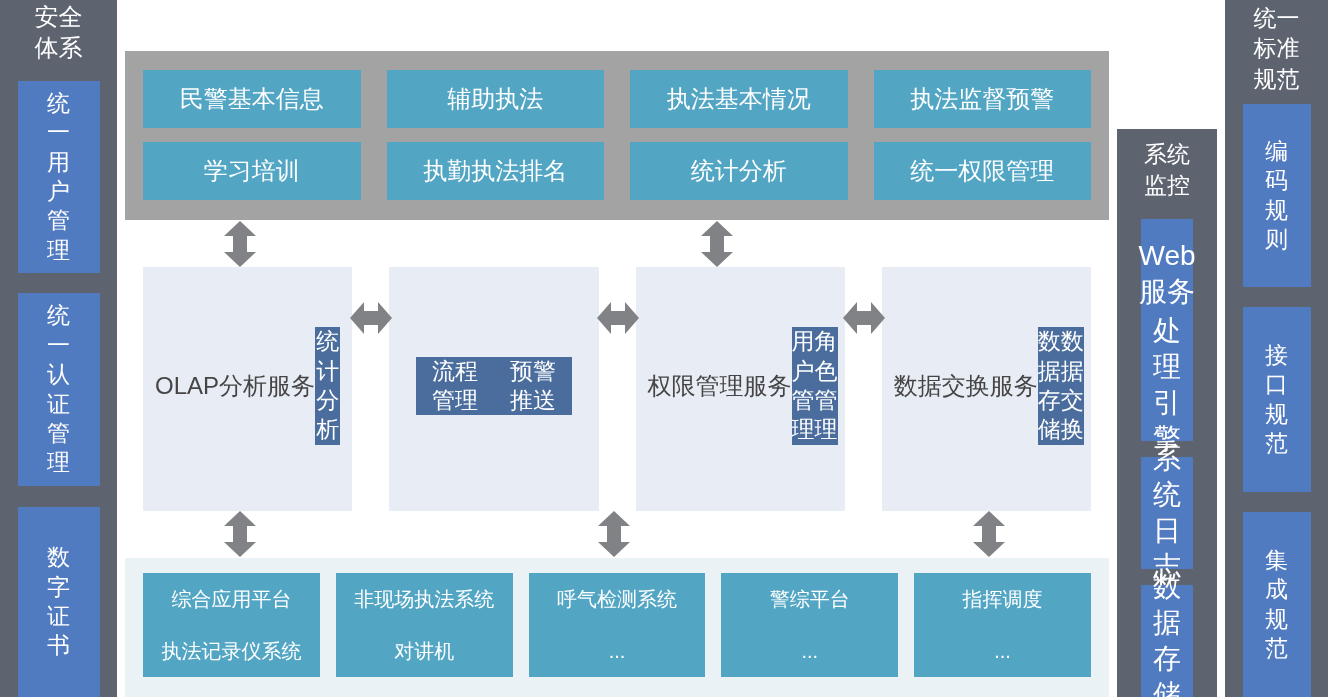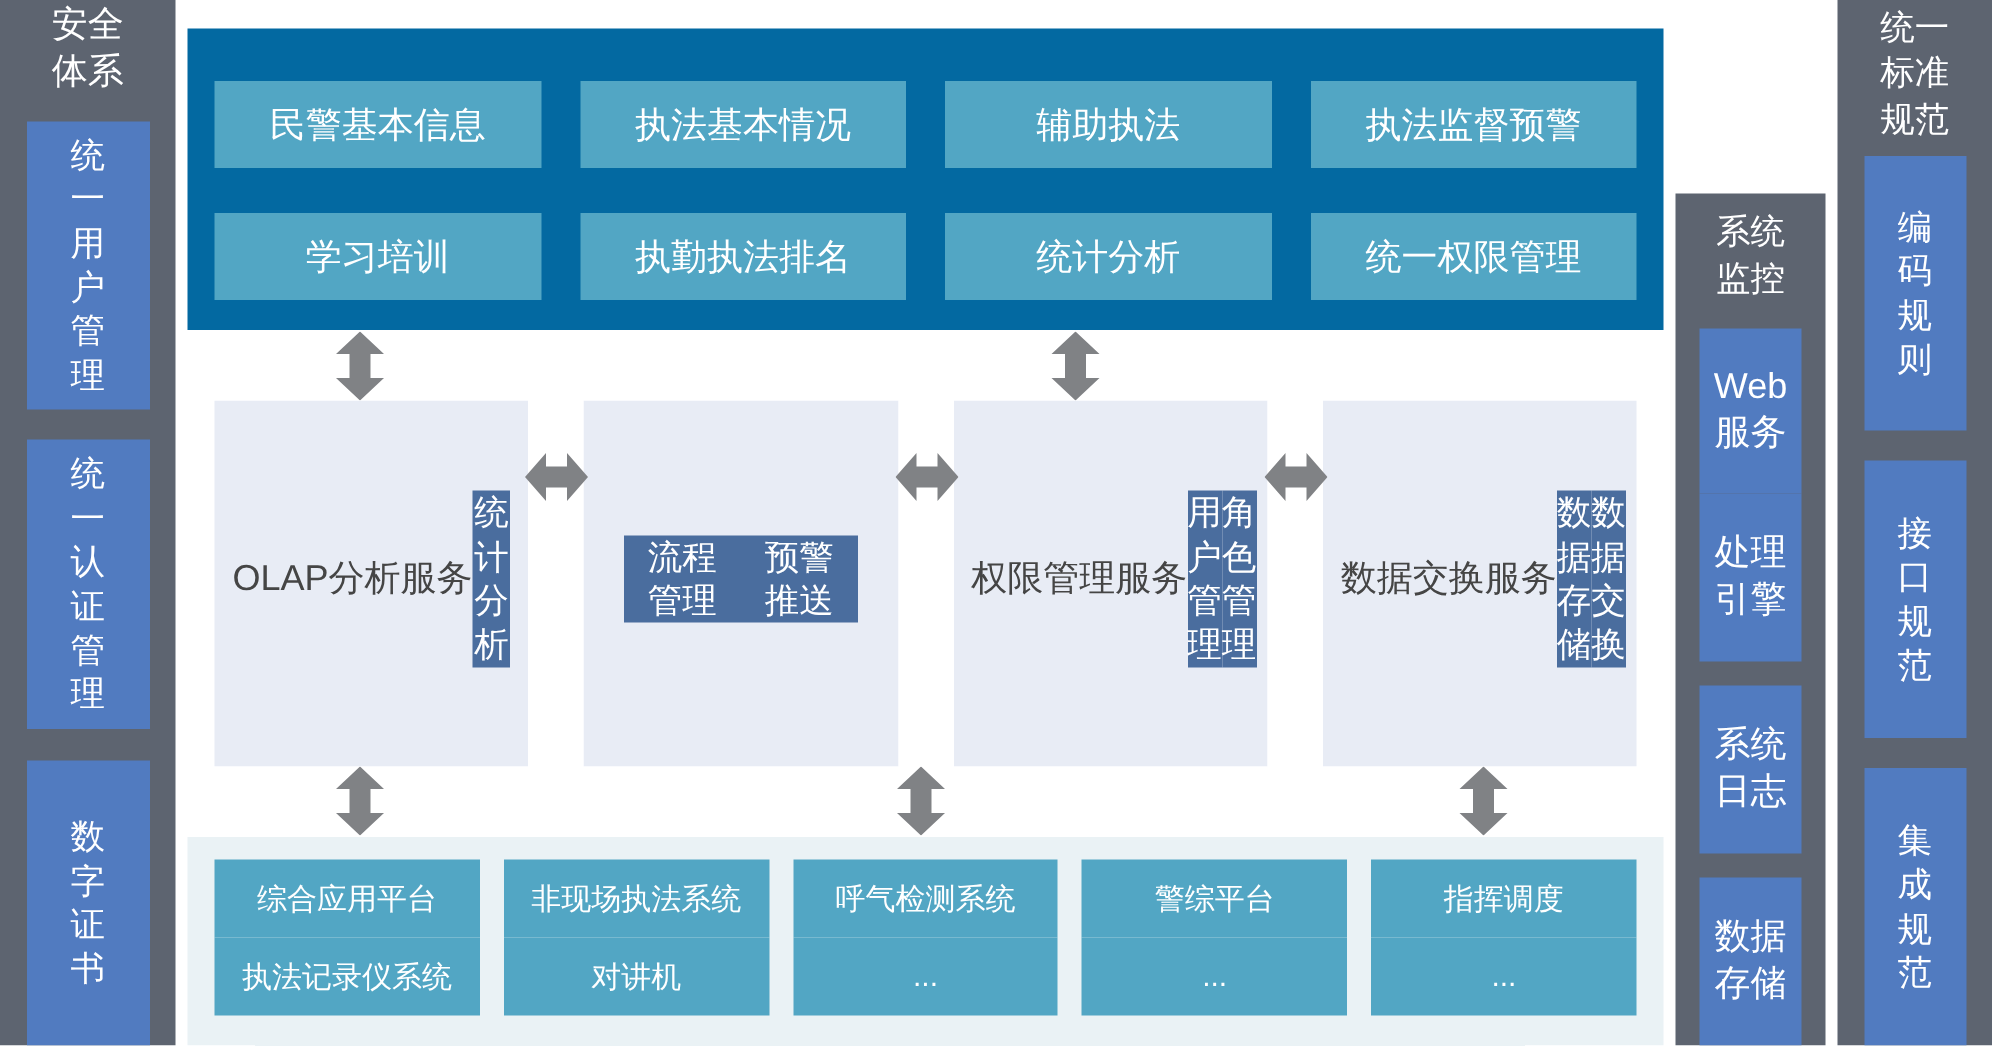--- a/index.html
+++ b/index.html
@@ -63,25 +63,25 @@
   .main {
     flex: 1 1 auto;
     display: flex;
     flex-direction: column;
     position: relative;
     min-width: 0;
   }
 
   
   .app-layer {
-    background: #0369a1;
-    padding: 35px 18px 20px 18px;
+    background: #a3a3a3;
+    padding: 19px 18px 20px 18px;
     display: flex;
     flex-direction: column;
-    gap: 30px;
+    gap: 14px;
     flex: 0 0 auto;
   }
   .app-row { display: flex; gap: 26px; }
   .app-cell {
     flex: 1 1 0;
     height: 58px;
     background: #52a6c4;
     color: #ffffff;
     font-size: 24px;
     display: flex;
@@ -177,21 +177,21 @@
   .arrow-v, .arrow-h {
     position: absolute;
     pointer-events: none;
   }
   .arrow-v svg, .arrow-h svg { display: block; }
 
   
   .gap-right { width: 8px; flex: 0 0 auto; background: #ffffff; }
   .col-mon { width: 100px; }
   .col-mon .side-col-title { font-size: 23px; padding-top: 10px; }
-  .col-mon .side-item { width: 68px; font-size: 24px; }
+  .col-mon .side-item { width: 52px; font-size: 28px; }
   .col-mon .side-item.m0 { height: 110px; margin-top: 13px; }
   .col-mon .side-item.m1 { height: 112px; margin-top: 0; }
   .col-mon .side-item.m2 { height: 112px; margin-top: 16px; }
   .col-mon .side-item.m3 { height: 112px; margin-top: 16px; }
 
   .gap-right2 { width: 8px; flex: 0 0 auto; background: #ffffff; }
   .col-std { width: 103px; }
   .col-std .side-col-title { font-size: 23px; padding-top: 8px; }
   .col-std .side-item { width: 68px; }
   .col-std .side-item.s0 { height: 183px; margin-top: 4px; }
@@ -225,22 +225,22 @@
 书</div>
   </div>
 
   <div class="gap-left"></div>
 
   <div class="main">
 
     <div class="app-layer">
       <div class="app-row">
         <div class="app-cell">民警基本信息</div>
+        <div class="app-cell">辅助执法</div>
         <div class="app-cell">执法基本情况</div>
-        <div class="app-cell">辅助执法</div>
         <div class="app-cell">执法监督预警</div>
       </div>
       <div class="app-row">
         <div class="app-cell">学习培训</div>
         <div class="app-cell">执勤执法排名</div>
         <div class="app-cell">统计分析</div>
         <div class="app-cell">统一权限管理</div>
       </div>
     </div>
 

